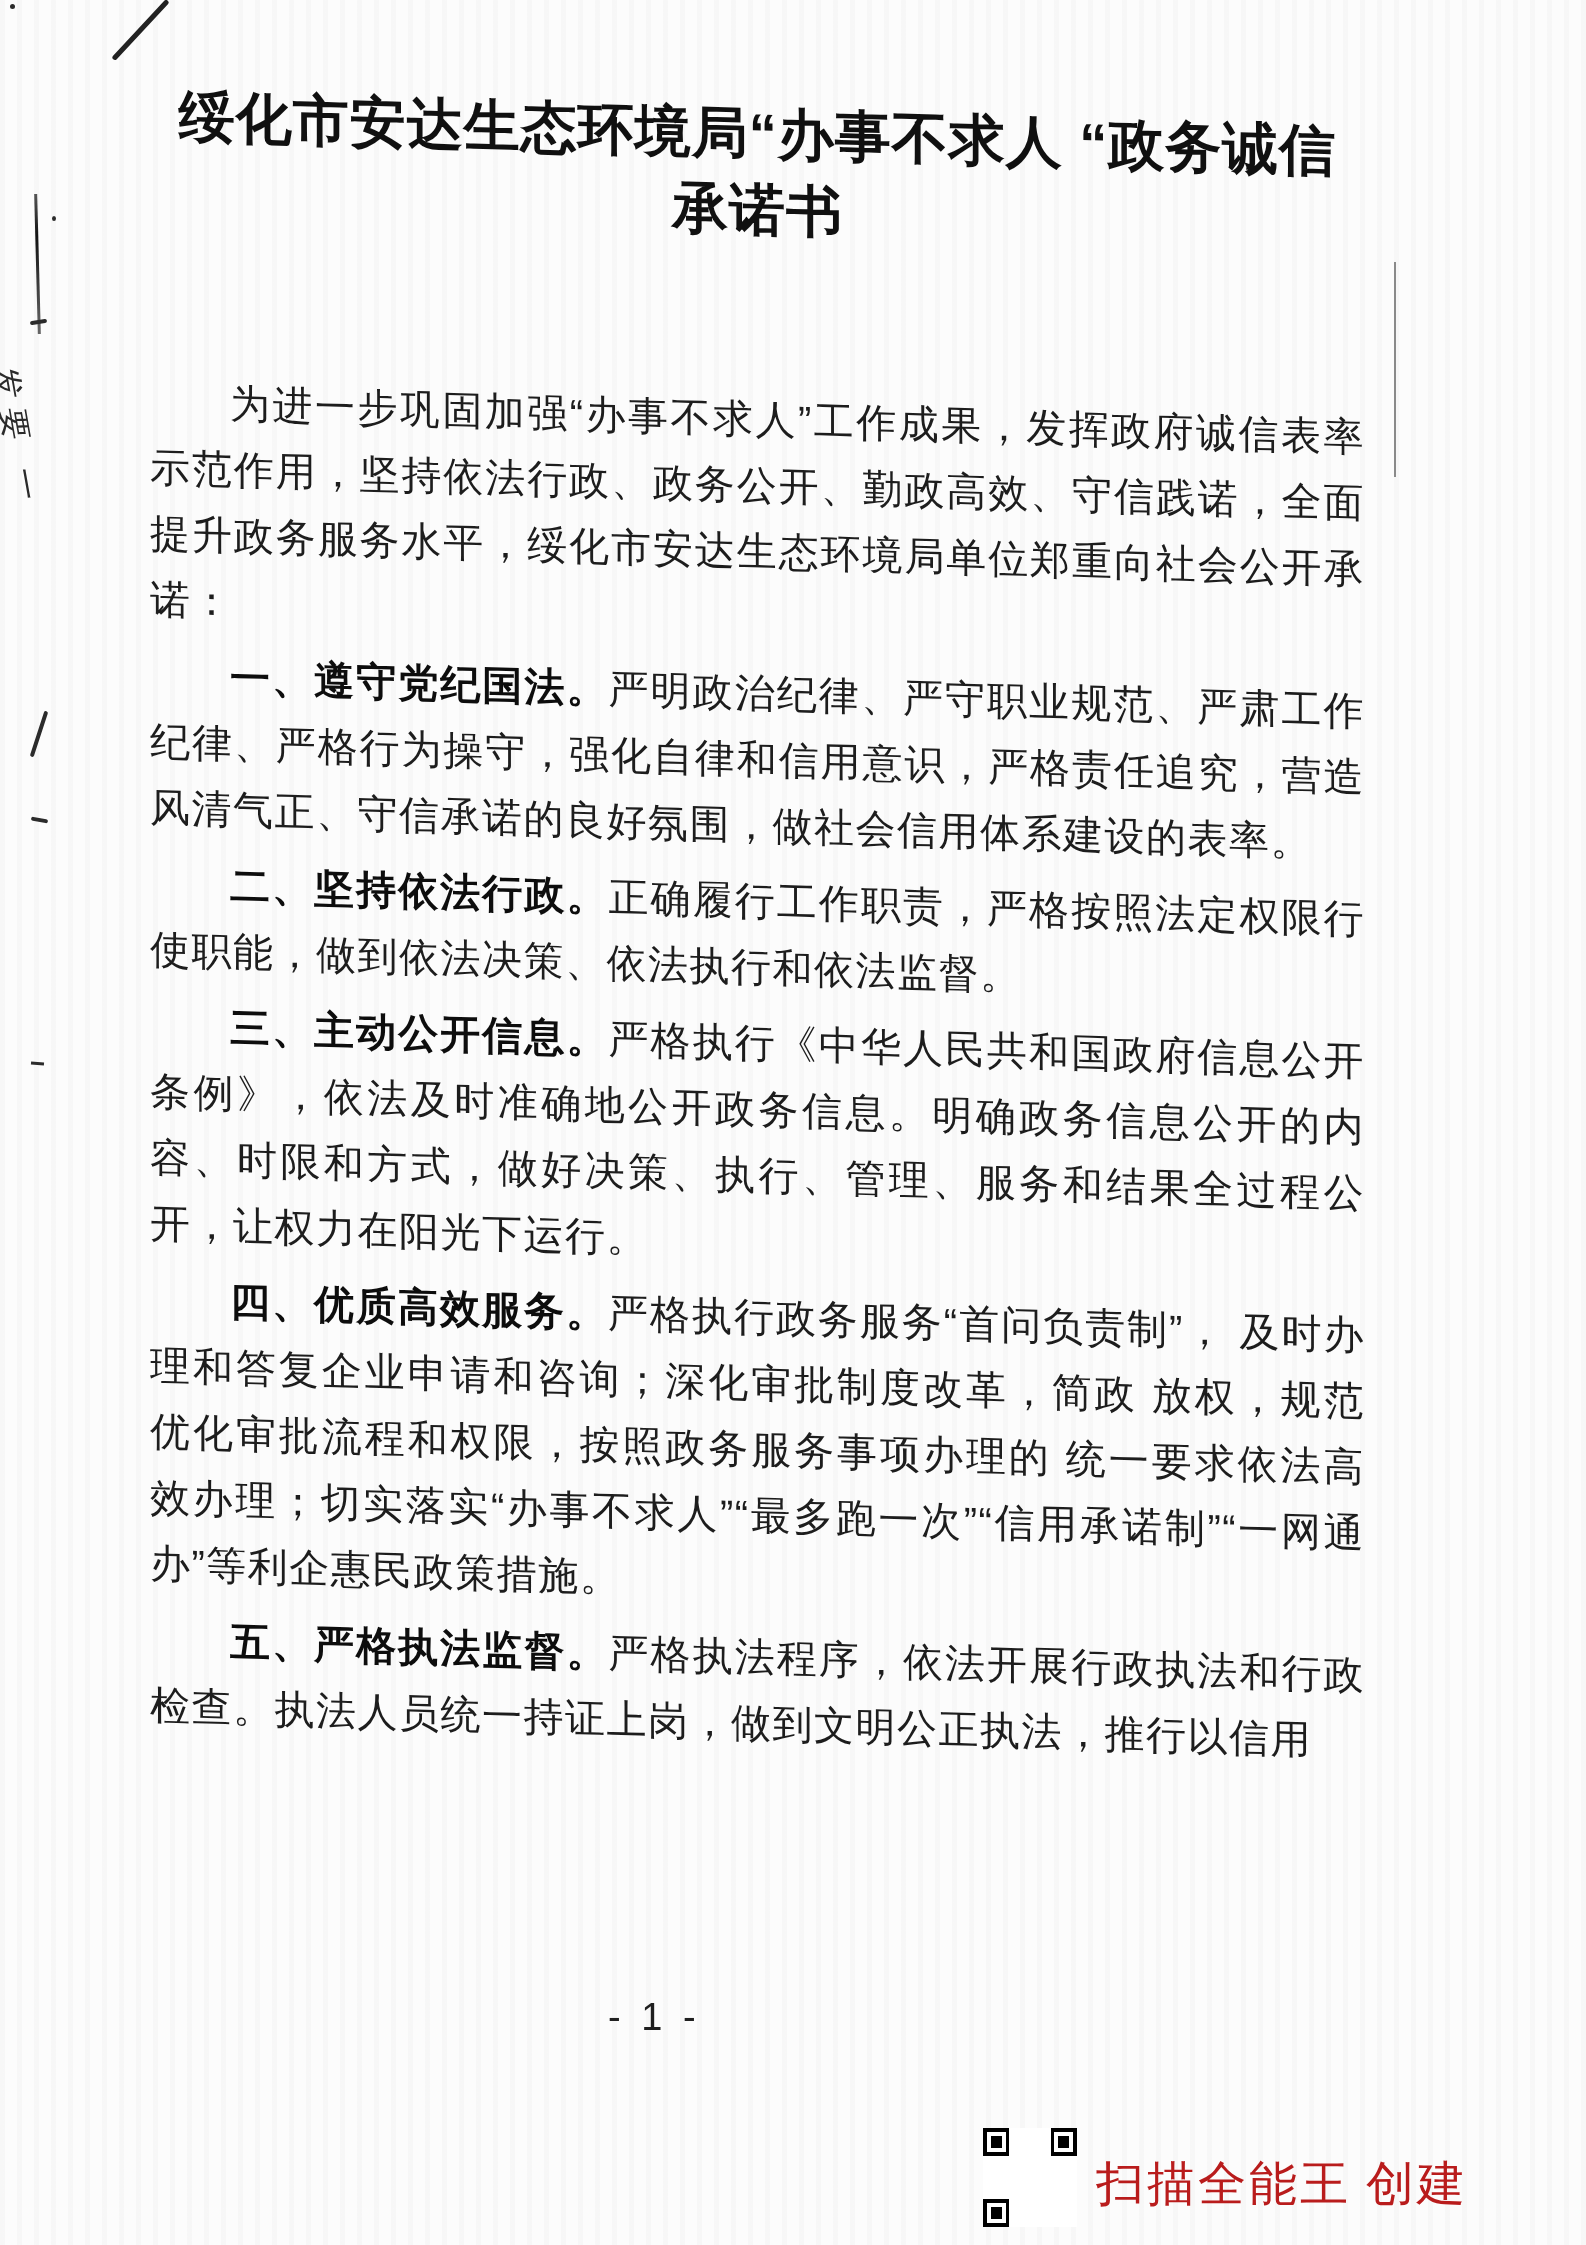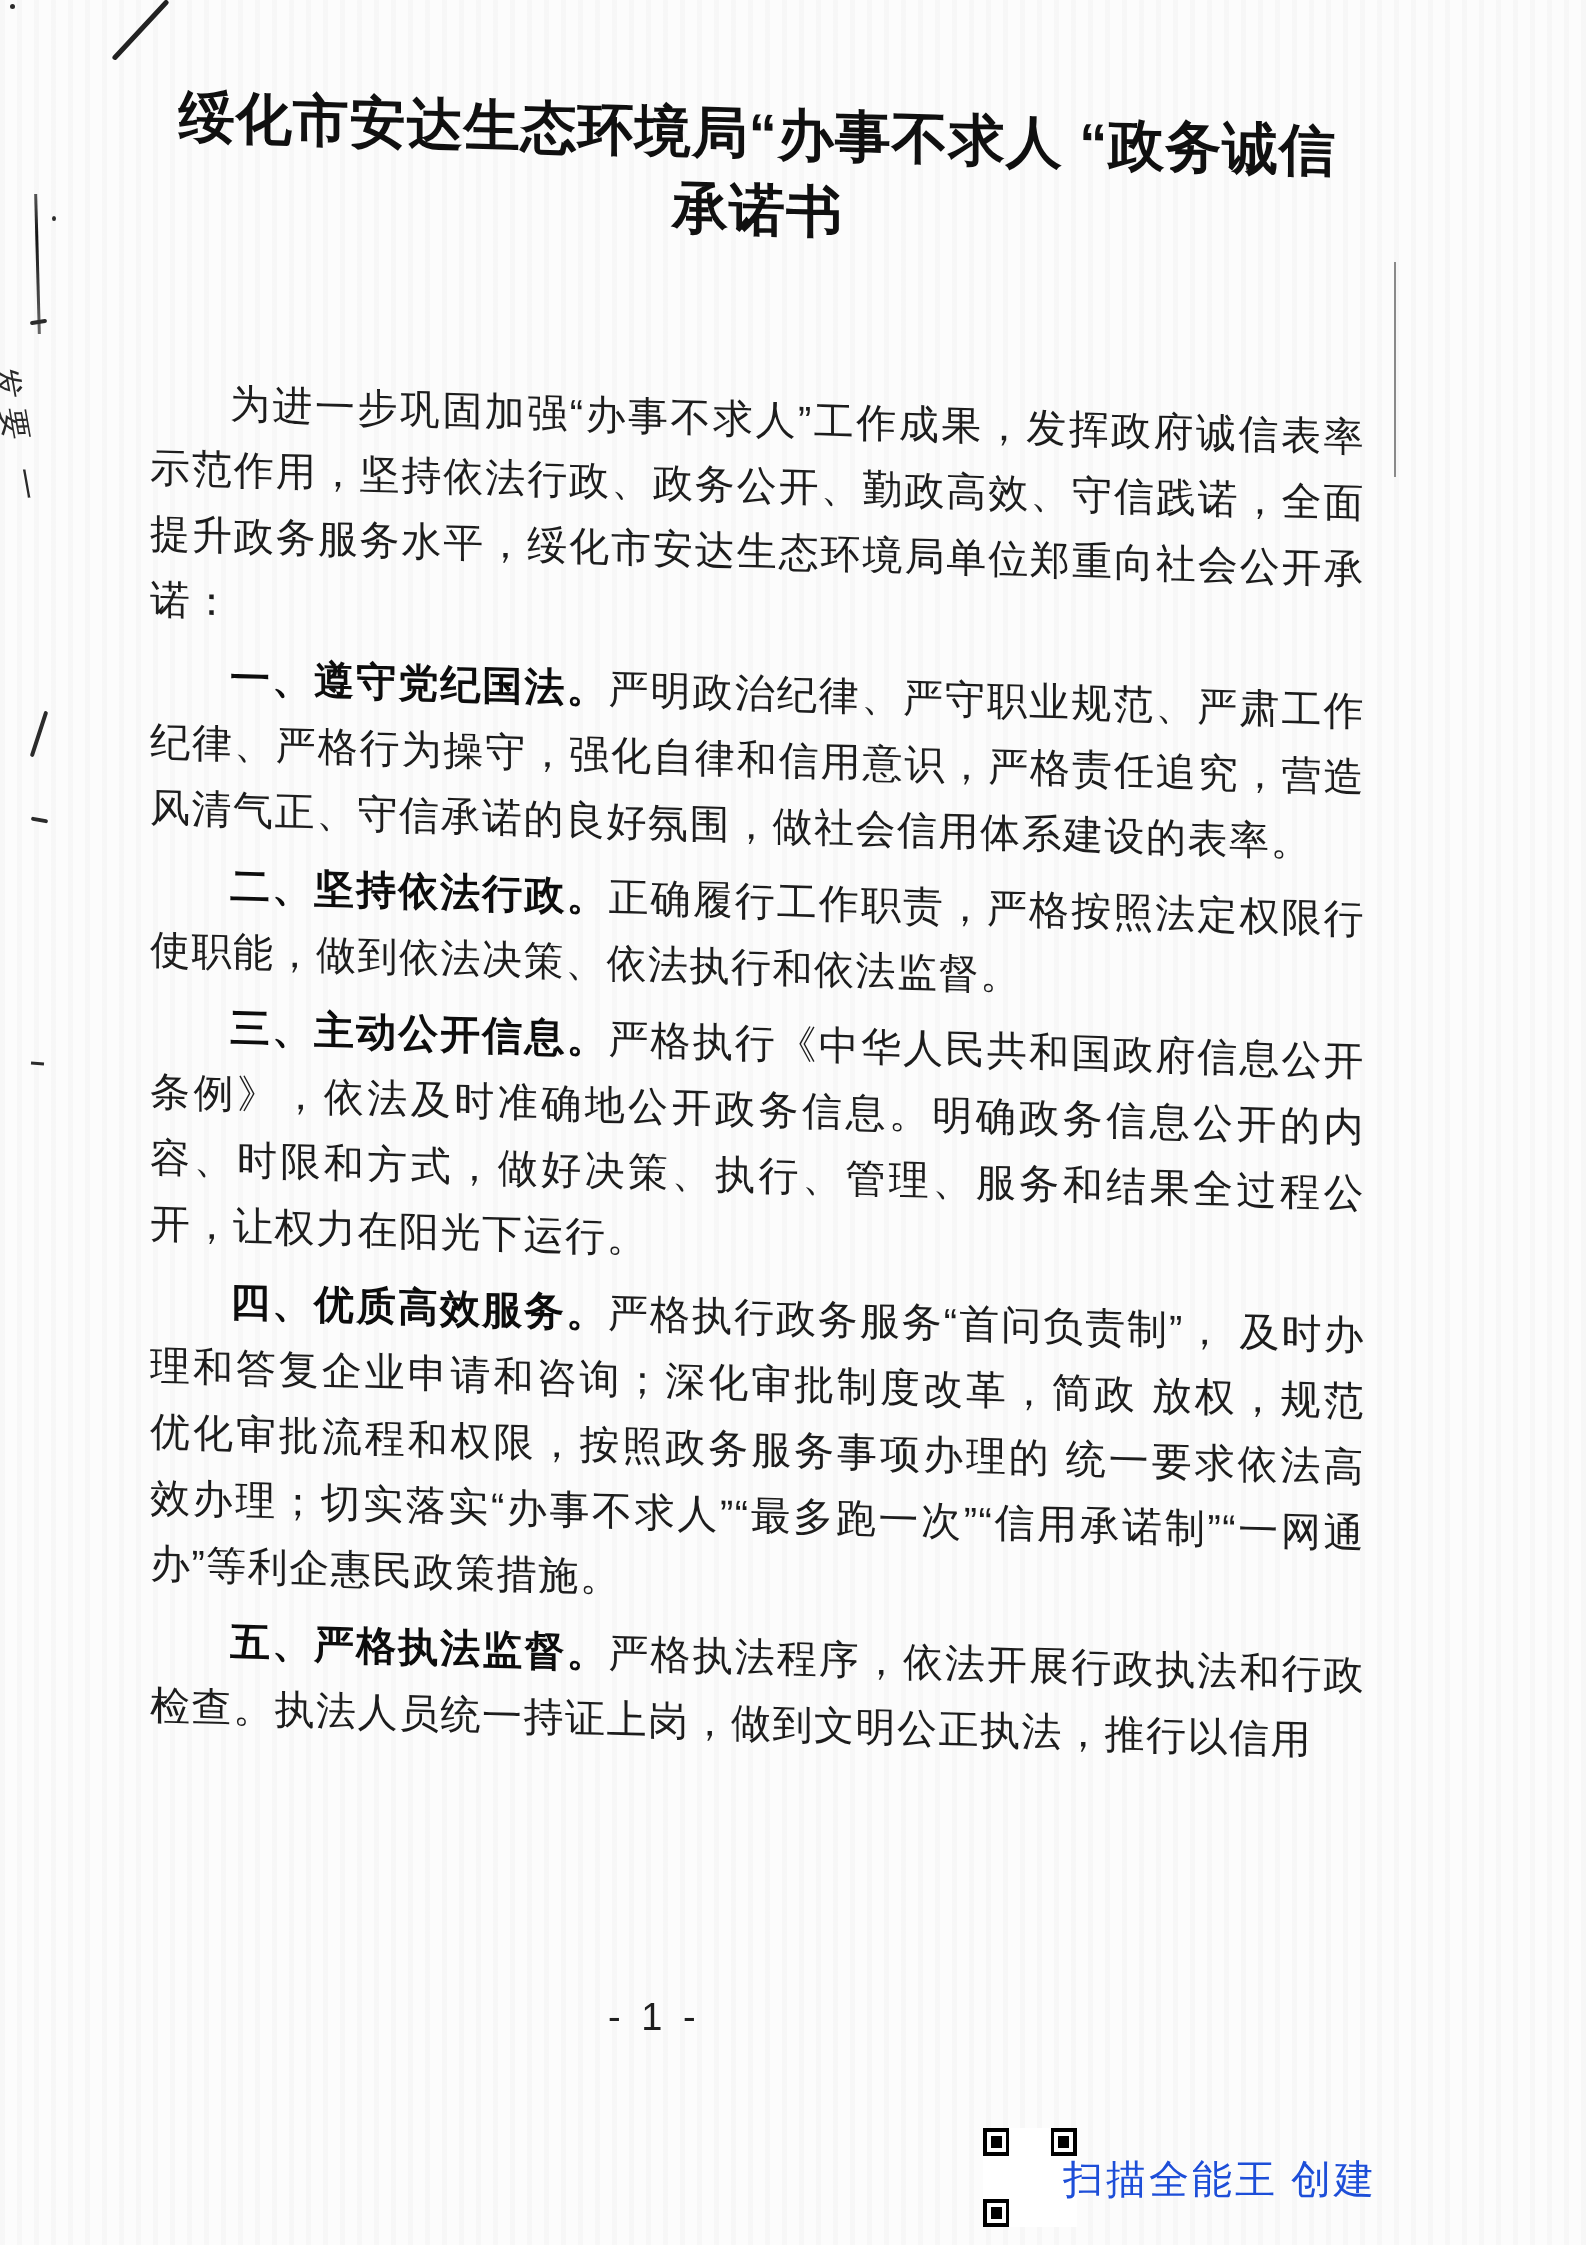--- a/index.html
+++ b/index.html
@@ -29,22 +29,22 @@
     text-align:justify;letter-spacing:1.5px;word-break:break-all;
   }
   .doc-body p{margin:0 0 10px 0;text-indent:2em;}
   .doc-body b{font-weight:700;color:#0d0d0d;}
   .pagenum{
     position:absolute;left:608px;top:1996px;
     font-size:38px;letter-spacing:5px;color:#1f1f1f;
   }
   .qr{position:absolute;left:983px;top:2128px;width:94px;height:99px;}
   .scanner-note{
-    position:absolute;left:1063px;top:2152px;
-    font-size:40px;letter-spacing:3px;color:#1d4ed8;
+    position:absolute;left:1096px;top:2152px;
+    font-size:48px;letter-spacing:3px;color:#b91c1c;
     font-family:"Liberation Serif","DejaVu Serif",serif;white-space:nowrap;
   }
   
   .a{position:absolute;background:#2b2b2b;}
   .a-pen{left:138px;top:-10px;width:5px;height:80px;transform:rotate(43deg);border-radius:3px;background:#222;}
   .a-dot0{left:10px;top:4px;width:5px;height:5px;border-radius:50%;}
   .a-vline{left:36px;top:194px;width:3px;height:140px;transform:rotate(-1.5deg);background:linear-gradient(#555,#121212 30%,#666);}
   .a-dot1{left:52px;top:216px;width:4px;height:5px;border-radius:50%;}
   .a-dash1{left:30px;top:320px;width:17px;height:4px;transform:rotate(-8deg);border-radius:2px;}
   .a-bleed{

